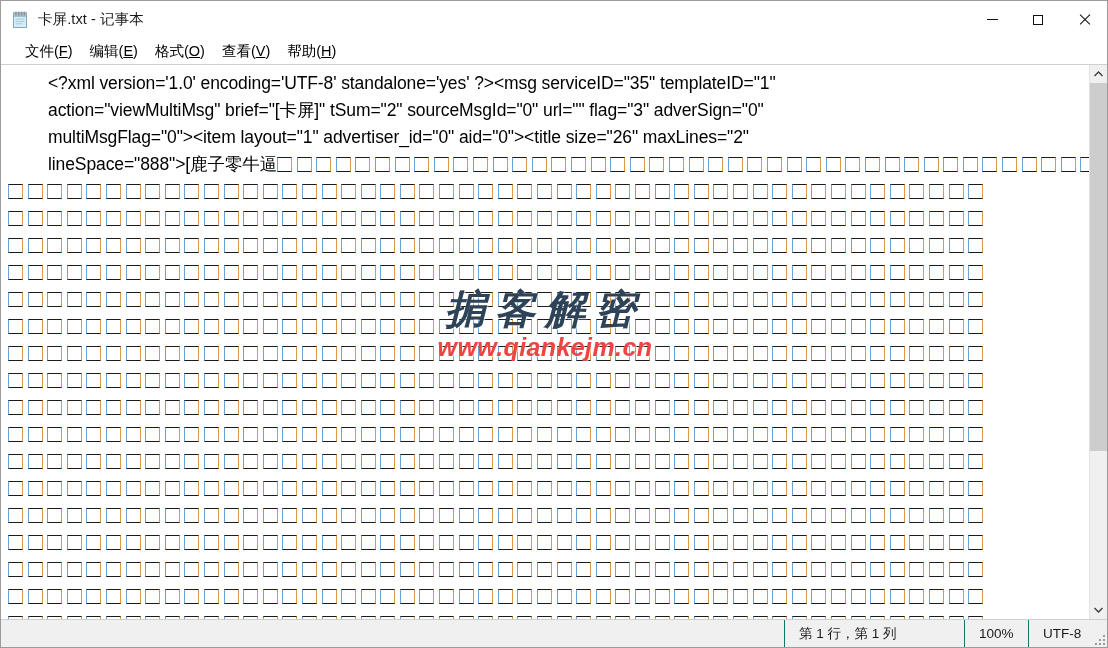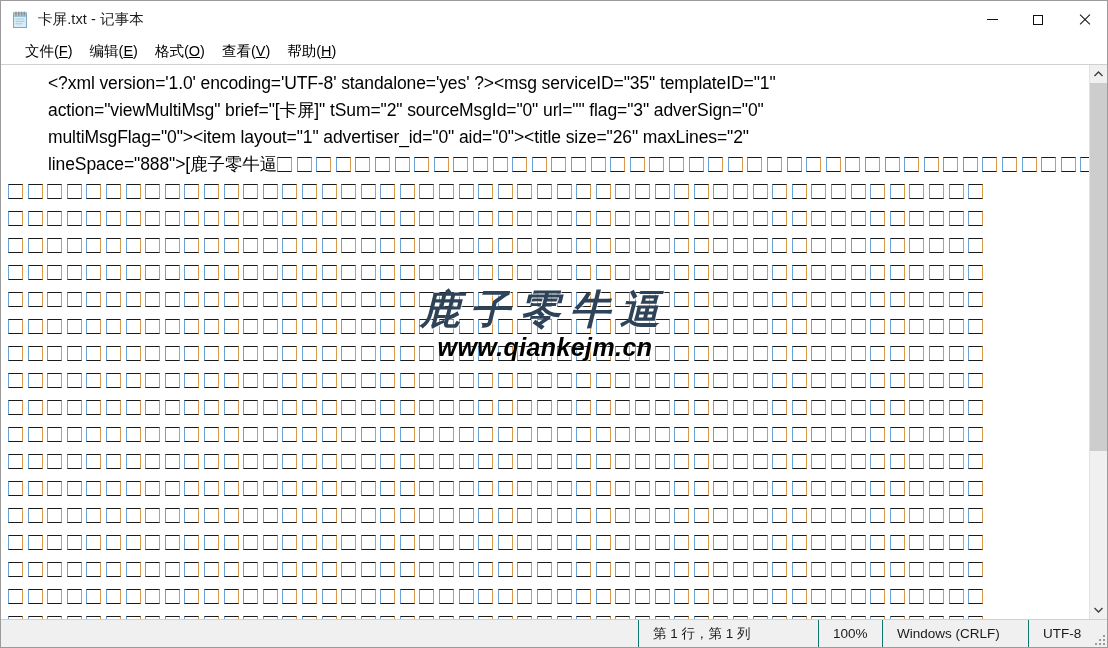--- a/index.html
+++ b/index.html
@@ -171,21 +171,21 @@
     font-style: italic;
     color: #2e4358;
     letter-spacing: 10px;
     line-height: 44px;
     text-shadow: 1px 1px 0 rgba(255,255,255,0.55);
   }
   #wm-url {
     font-size: 25px;
     font-weight: bold;
     font-style: italic;
-    color: #000000;
+    color: #ef4444;
     letter-spacing: 0.4px;
     line-height: 28px;
     margin-top: 2px;
     text-shadow: 1px 1px 0 rgba(255,255,255,0.5);
   }
 
   
   #scrollbar {
     width: 18px;
     min-width: 18px;
@@ -320,21 +320,21 @@
           <div class="tofu-line"><span class="tofu"></span><span class="tofu"></span><span class="tofu"></span><span class="tofu"></span><span class="tofu"></span><span class="tofu"></span><span class="tofu"></span><span class="tofu"></span><span class="tofu"></span><span class="tofu"></span><span class="tofu"></span><span class="tofu"></span><span class="tofu"></span><span class="tofu"></span><span class="tofu"></span><span class="tofu"></span><span class="tofu"></span><span class="tofu"></span><span class="tofu"></span><span class="tofu"></span><span class="tofu"></span><span class="tofu"></span><span class="tofu"></span><span class="tofu"></span><span class="tofu"></span><span class="tofu"></span><span class="tofu"></span><span class="tofu"></span><span class="tofu"></span><span class="tofu"></span><span class="tofu"></span><span class="tofu"></span><span class="tofu"></span><span class="tofu"></span><span class="tofu"></span><span class="tofu"></span><span class="tofu"></span><span class="tofu"></span><span class="tofu"></span><span class="tofu"></span><span class="tofu"></span><span class="tofu"></span><span class="tofu"></span><span class="tofu"></span><span class="tofu"></span><span class="tofu"></span><span class="tofu"></span><span class="tofu"></span><span class="tofu"></span><span class="tofu"></span></div>
           <div class="tofu-line"><span class="tofu"></span><span class="tofu"></span><span class="tofu"></span><span class="tofu"></span><span class="tofu"></span><span class="tofu"></span><span class="tofu"></span><span class="tofu"></span><span class="tofu"></span><span class="tofu"></span><span class="tofu"></span><span class="tofu"></span><span class="tofu"></span><span class="tofu"></span><span class="tofu"></span><span class="tofu"></span><span class="tofu"></span><span class="tofu"></span><span class="tofu"></span><span class="tofu"></span><span class="tofu"></span><span class="tofu"></span><span class="tofu"></span><span class="tofu"></span><span class="tofu"></span><span class="tofu"></span><span class="tofu"></span><span class="tofu"></span><span class="tofu"></span><span class="tofu"></span><span class="tofu"></span><span class="tofu"></span><span class="tofu"></span><span class="tofu"></span><span class="tofu"></span><span class="tofu"></span><span class="tofu"></span><span class="tofu"></span><span class="tofu"></span><span class="tofu"></span><span class="tofu"></span><span class="tofu"></span><span class="tofu"></span><span class="tofu"></span><span class="tofu"></span><span class="tofu"></span><span class="tofu"></span><span class="tofu"></span><span class="tofu"></span><span class="tofu"></span></div>
           <div class="tofu-line"><span class="tofu"></span><span class="tofu"></span><span class="tofu"></span><span class="tofu"></span><span class="tofu"></span><span class="tofu"></span><span class="tofu"></span><span class="tofu"></span><span class="tofu"></span><span class="tofu"></span><span class="tofu"></span><span class="tofu"></span><span class="tofu"></span><span class="tofu"></span><span class="tofu"></span><span class="tofu"></span><span class="tofu"></span><span class="tofu"></span><span class="tofu"></span><span class="tofu"></span><span class="tofu"></span><span class="tofu"></span><span class="tofu"></span><span class="tofu"></span><span class="tofu"></span><span class="tofu"></span><span class="tofu"></span><span class="tofu"></span><span class="tofu"></span><span class="tofu"></span><span class="tofu"></span><span class="tofu"></span><span class="tofu"></span><span class="tofu"></span><span class="tofu"></span><span class="tofu"></span><span class="tofu"></span><span class="tofu"></span><span class="tofu"></span><span class="tofu"></span><span class="tofu"></span><span class="tofu"></span><span class="tofu"></span><span class="tofu"></span><span class="tofu"></span><span class="tofu"></span><span class="tofu"></span><span class="tofu"></span><span class="tofu"></span><span class="tofu"></span></div>
           <div class="tofu-line"><span class="tofu"></span><span class="tofu"></span><span class="tofu"></span><span class="tofu"></span><span class="tofu"></span><span class="tofu"></span><span class="tofu"></span><span class="tofu"></span><span class="tofu"></span><span class="tofu"></span><span class="tofu"></span><span class="tofu"></span><span class="tofu"></span><span class="tofu"></span><span class="tofu"></span><span class="tofu"></span><span class="tofu"></span><span class="tofu"></span><span class="tofu"></span><span class="tofu"></span><span class="tofu"></span><span class="tofu"></span><span class="tofu"></span><span class="tofu"></span><span class="tofu"></span><span class="tofu"></span><span class="tofu"></span><span class="tofu"></span><span class="tofu"></span><span class="tofu"></span><span class="tofu"></span><span class="tofu"></span><span class="tofu"></span><span class="tofu"></span><span class="tofu"></span><span class="tofu"></span><span class="tofu"></span><span class="tofu"></span><span class="tofu"></span><span class="tofu"></span><span class="tofu"></span><span class="tofu"></span><span class="tofu"></span><span class="tofu"></span><span class="tofu"></span><span class="tofu"></span><span class="tofu"></span><span class="tofu"></span><span class="tofu"></span><span class="tofu"></span></div>
           <div class="tofu-line"><span class="tofu"></span><span class="tofu"></span><span class="tofu"></span><span class="tofu"></span><span class="tofu"></span><span class="tofu"></span><span class="tofu"></span><span class="tofu"></span><span class="tofu"></span><span class="tofu"></span><span class="tofu"></span><span class="tofu"></span><span class="tofu"></span><span class="tofu"></span><span class="tofu"></span><span class="tofu"></span><span class="tofu"></span><span class="tofu"></span><span class="tofu"></span><span class="tofu"></span><span class="tofu"></span><span class="tofu"></span><span class="tofu"></span><span class="tofu"></span><span class="tofu"></span><span class="tofu"></span><span class="tofu"></span><span class="tofu"></span><span class="tofu"></span><span class="tofu"></span><span class="tofu"></span><span class="tofu"></span><span class="tofu"></span><span class="tofu"></span><span class="tofu"></span><span class="tofu"></span><span class="tofu"></span><span class="tofu"></span><span class="tofu"></span><span class="tofu"></span><span class="tofu"></span><span class="tofu"></span><span class="tofu"></span><span class="tofu"></span><span class="tofu"></span><span class="tofu"></span><span class="tofu"></span><span class="tofu"></span><span class="tofu"></span><span class="tofu"></span></div>
           <div class="tofu-line"><span class="tofu"></span><span class="tofu"></span><span class="tofu"></span><span class="tofu"></span><span class="tofu"></span><span class="tofu"></span><span class="tofu"></span><span class="tofu"></span><span class="tofu"></span><span class="tofu"></span><span class="tofu"></span><span class="tofu"></span><span class="tofu"></span><span class="tofu"></span><span class="tofu"></span><span class="tofu"></span><span class="tofu"></span><span class="tofu"></span><span class="tofu"></span><span class="tofu"></span><span class="tofu"></span><span class="tofu"></span><span class="tofu"></span><span class="tofu"></span><span class="tofu"></span><span class="tofu"></span><span class="tofu"></span><span class="tofu"></span><span class="tofu"></span><span class="tofu"></span><span class="tofu"></span><span class="tofu"></span><span class="tofu"></span><span class="tofu"></span><span class="tofu"></span><span class="tofu"></span><span class="tofu"></span><span class="tofu"></span><span class="tofu"></span><span class="tofu"></span><span class="tofu"></span><span class="tofu"></span><span class="tofu"></span><span class="tofu"></span><span class="tofu"></span><span class="tofu"></span><span class="tofu"></span><span class="tofu"></span><span class="tofu"></span><span class="tofu"></span></div>
           <div class="tofu-line"><span class="tofu"></span><span class="tofu"></span><span class="tofu"></span><span class="tofu"></span><span class="tofu"></span><span class="tofu"></span><span class="tofu"></span><span class="tofu"></span><span class="tofu"></span><span class="tofu"></span><span class="tofu"></span><span class="tofu"></span><span class="tofu"></span><span class="tofu"></span><span class="tofu"></span><span class="tofu"></span><span class="tofu"></span><span class="tofu"></span><span class="tofu"></span><span class="tofu"></span><span class="tofu"></span><span class="tofu"></span><span class="tofu"></span><span class="tofu"></span><span class="tofu"></span><span class="tofu"></span><span class="tofu"></span><span class="tofu"></span><span class="tofu"></span><span class="tofu"></span><span class="tofu"></span><span class="tofu"></span><span class="tofu"></span><span class="tofu"></span><span class="tofu"></span><span class="tofu"></span><span class="tofu"></span><span class="tofu"></span><span class="tofu"></span><span class="tofu"></span><span class="tofu"></span><span class="tofu"></span><span class="tofu"></span><span class="tofu"></span><span class="tofu"></span><span class="tofu"></span><span class="tofu"></span><span class="tofu"></span><span class="tofu"></span><span class="tofu"></span></div>
         </div>
 
       <div id="watermark">
-        <div id="wm-main">鹿子零牛逼</div>
+        <div id="wm-main">掮客解密</div>
         <div id="wm-url">www.qiankejm.cn</div>
       </div>
     </div>
 
     <div id="scrollbar">
       <div class="sb-arrow">
         <svg width="9" height="6" viewBox="0 0 9 6">
             <path d="M0.5 5 L4.5 1 L8.5 5" fill="none" stroke="#3c3c3c" stroke-width="1.3"></path>
           </svg>
       </div>
@@ -345,21 +345,20 @@
         <svg width="9" height="6" viewBox="0 0 9 6">
             <path d="M0.5 1 L4.5 5 L8.5 1" fill="none" stroke="#3c3c3c" stroke-width="1.3"></path>
           </svg>
       </div>
     </div>
   </div>
 
   <div id="statusbar">
     <div class="status-cell" id="status-cursor">第 1 行，第 1 列</div>
     <div class="status-cell" id="status-zoom">100%</div>
-    <div class="status-cell" id="status-eol">Windows (CRLF)</div>
     <div class="status-cell" id="status-enc">UTF-8</div>
     <div id="resize-grip">
       <span class="grip-dot" style="right:0px;bottom:0px;"></span>
       <span class="grip-dot" style="right:4px;bottom:0px;"></span>
       <span class="grip-dot" style="right:8px;bottom:0px;"></span>
       <span class="grip-dot" style="right:0px;bottom:4px;"></span>
       <span class="grip-dot" style="right:4px;bottom:4px;"></span>
       <span class="grip-dot" style="right:0px;bottom:8px;"></span>
     </div>
   </div>

